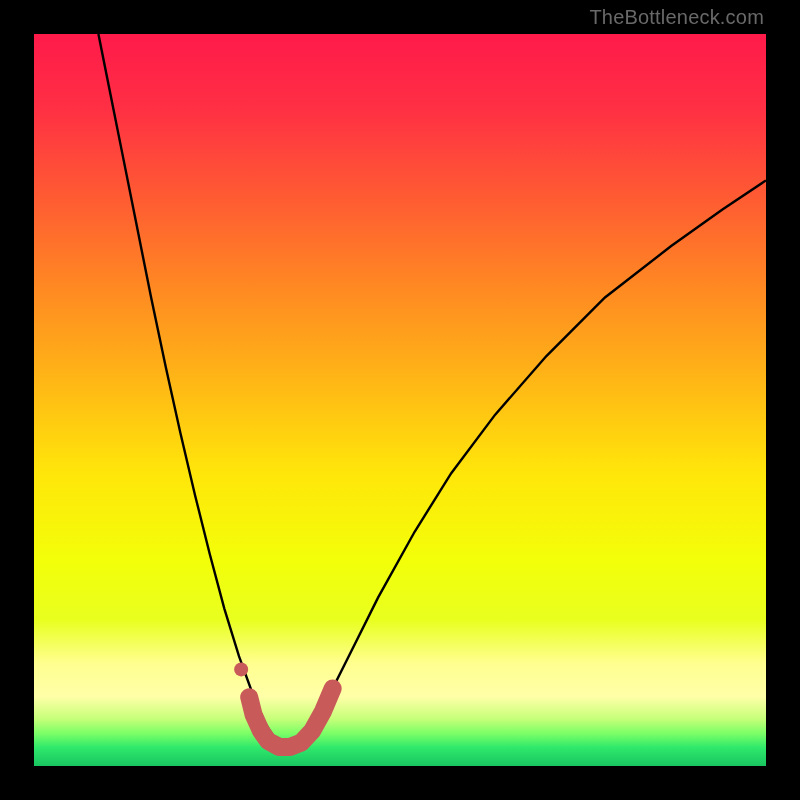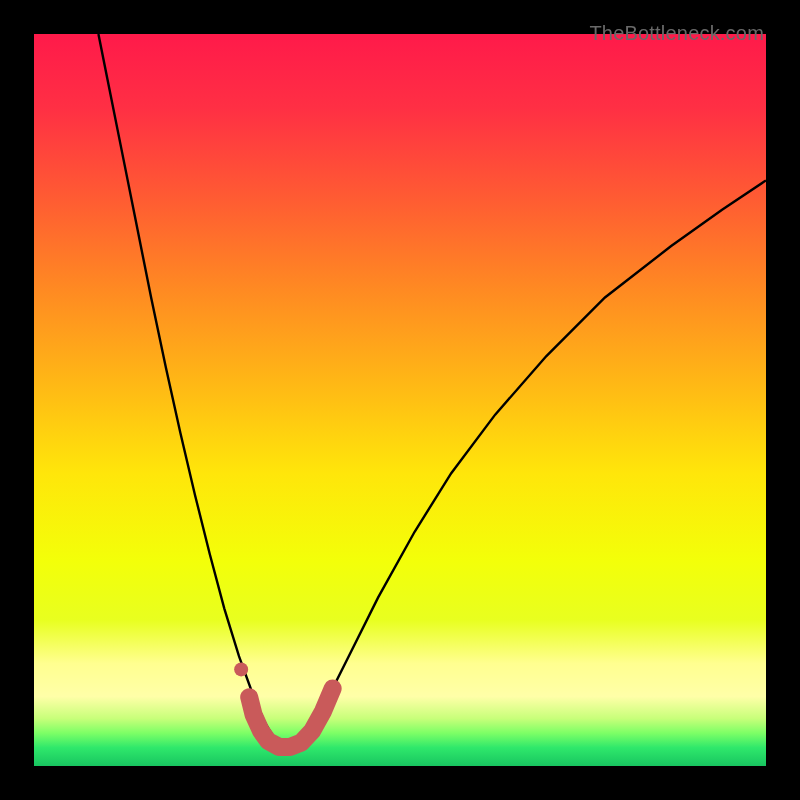--- a/index.html
+++ b/index.html
@@ -31,21 +31,21 @@
   }
   .curve-svg {
     position: absolute;
     left: 0;
     top: 0;
     width: 100%;
     height: 100%;
   }
   .watermark {
     position: absolute;
-    top: 22px;
+    top: 6px;
     right: 36px;
     font-family: Arial, Helvetica, sans-serif;
     font-size: 20px;
     color: #696969;
     font-weight: 500;
     letter-spacing: 0.2px;
   }
 </style>
 </head>
 <body>

